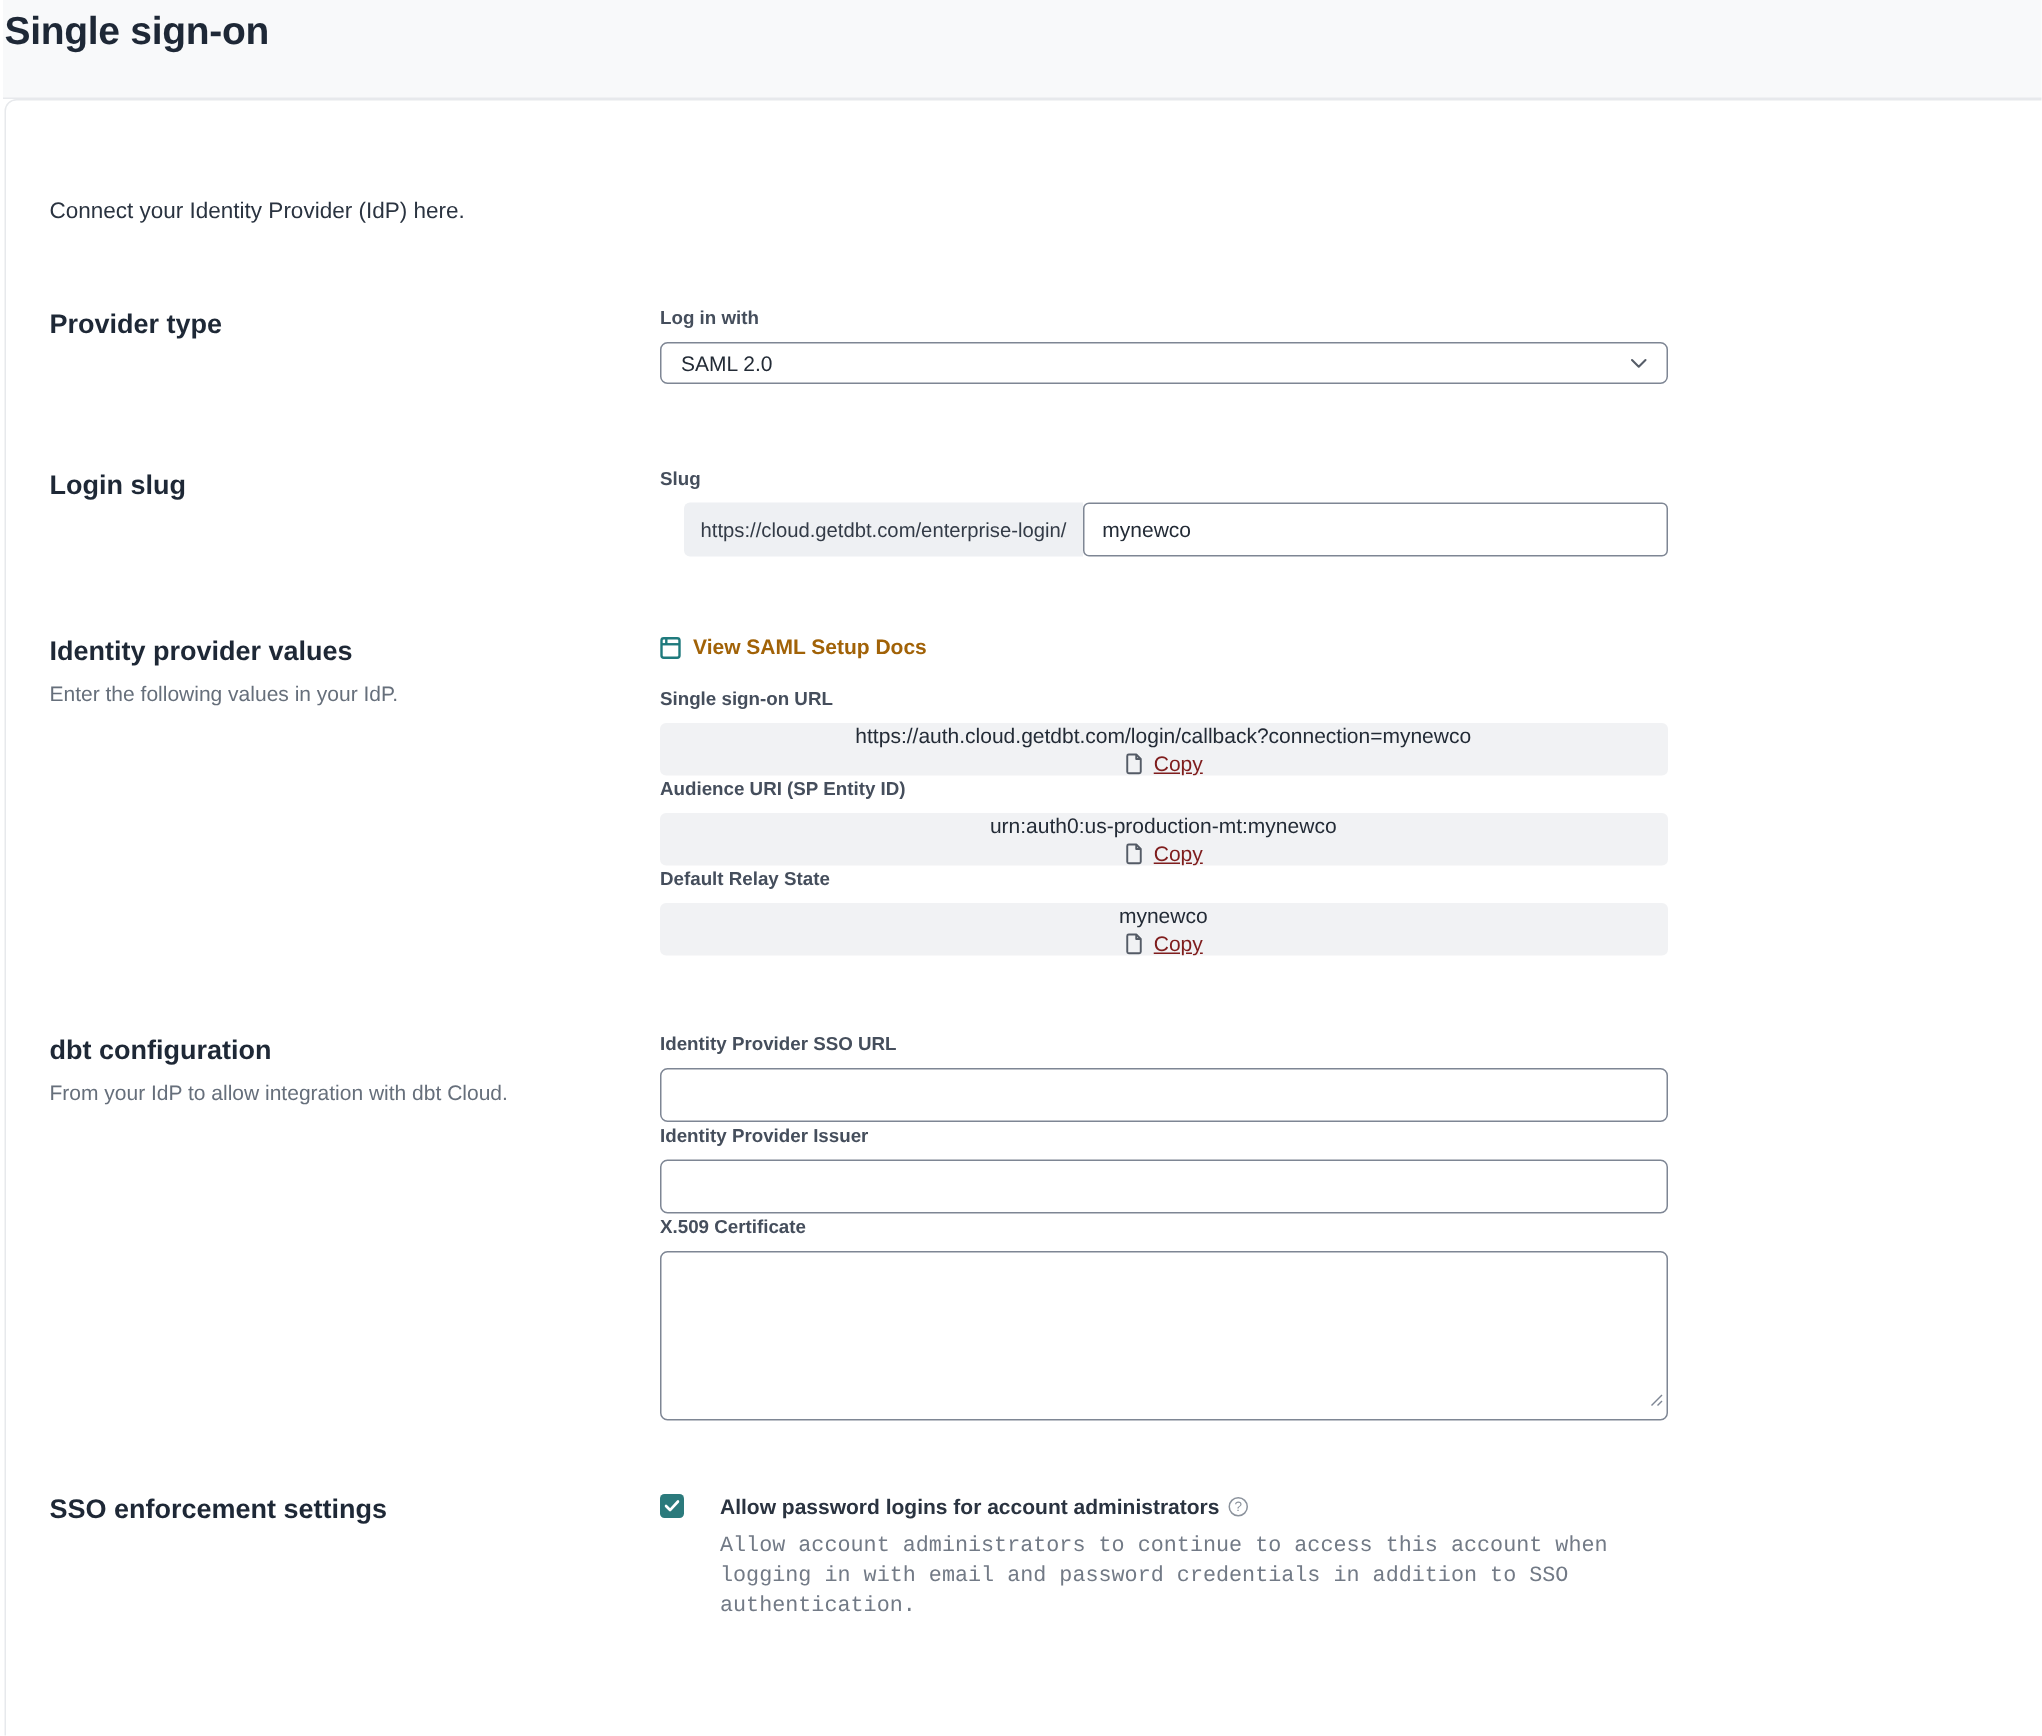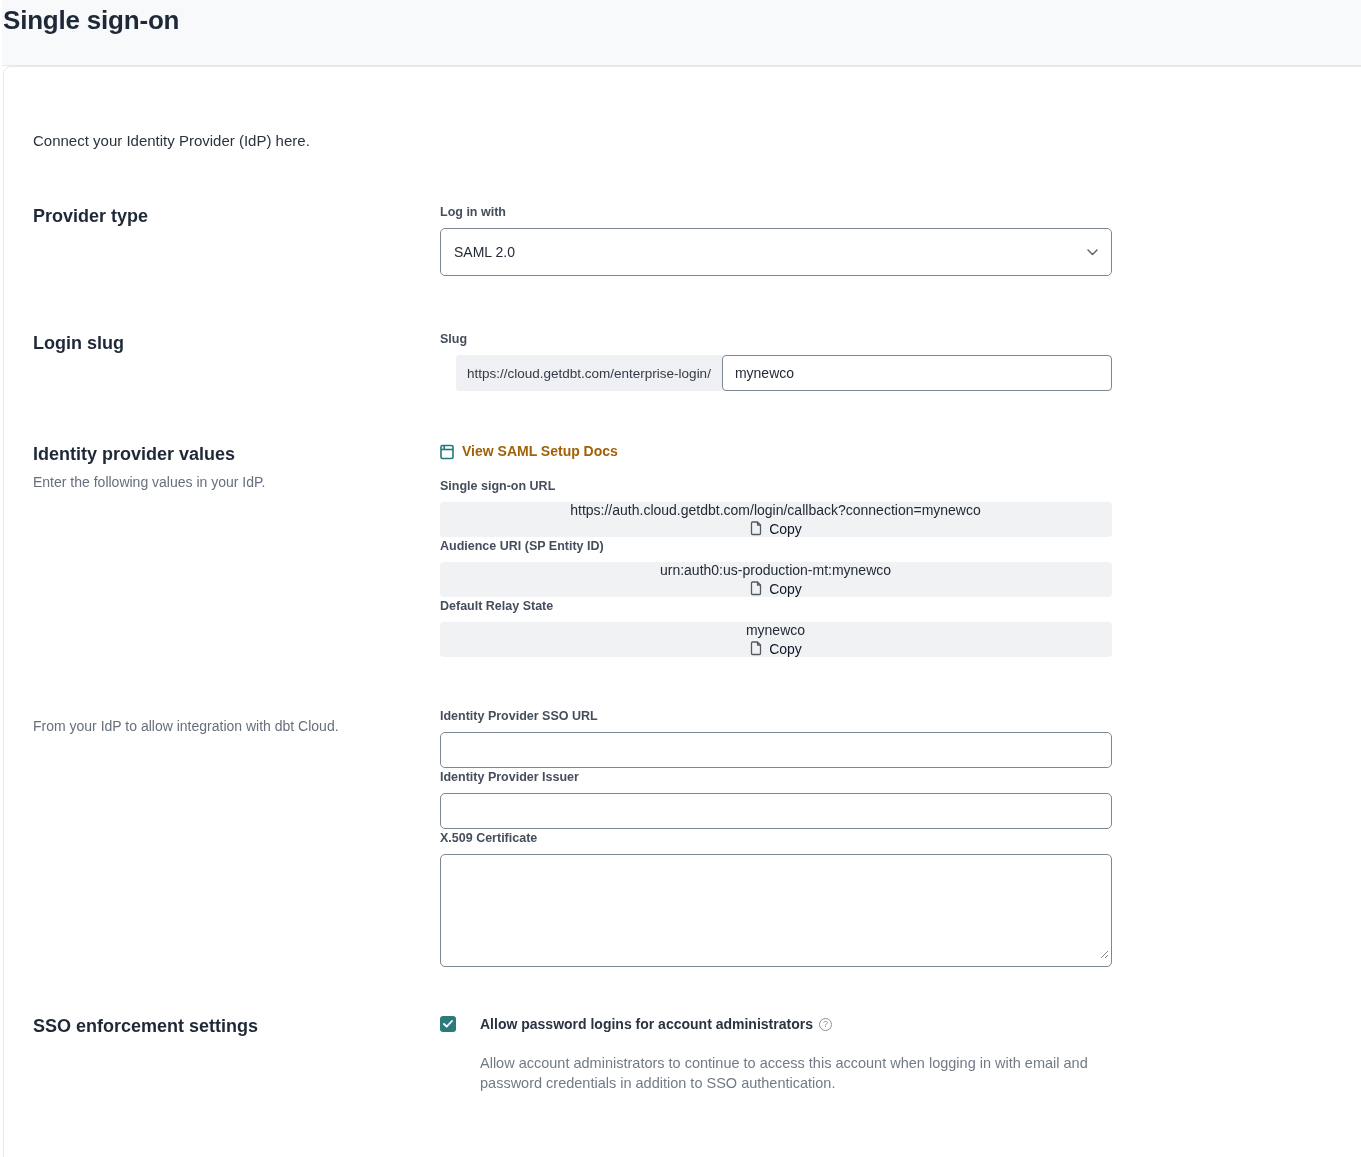--- a/index.html
+++ b/index.html
@@ -46,21 +46,21 @@
   .mt-48 { margin-top: 48px; }
 
   .field-label {
     font-size: 12.5px; font-weight: 700; color: #454e5c;
     line-height: 15px; margin-bottom: 8px;
   }
   .field + .field { margin-top: 2px; }
 
   
   .select-box {
-    height: 48px; width: 100%;
+    height: 28px; width: 100%;
     border: 1px solid #7e8694; border-radius: 5px;
     background: #fff;
     display: flex; align-items: center; justify-content: space-between;
     padding: 0 13px; font-size: 14px; color: #232b36;
     cursor: pointer;
   }
   .chev { display: flex; align-items: center; }
 
   
   .slug-row { display: flex; height: 36px; padding-left: 16px; }
@@ -86,23 +86,23 @@
     margin-bottom: 19px; cursor: pointer; line-height: 17px;
   }
 
   
   .copy-box {
     height: 35px; background: #f1f2f4; border-radius: 4px;
     display: flex; align-items: center; justify-content: space-between;
     padding: 0 15px 0 14px; font-size: 14px; color: #232b36; flex-direction: column;
   }
   .copy-btn {
-    display: flex; align-items: flex-start; gap: 7px;
-    font-size: 14px; color: #0f172a; cursor: pointer;
-    background: none; border: none; font-family: "Liberation Sans", sans-serif;
+    display: flex; align-items: center; gap: 7px;
+    font-size: 14px; color: #7f1d1d; cursor: pointer;
+    background: none; border: none; font-family: "Liberation Sans", sans-serif; text-decoration: underline;
   }
 
   
   .text-input {
     width: 100%; height: 36px;
     border: 1px solid #7e8694; border-radius: 5px;
     padding: 0 12px; font-size: 14px; color: #232b36;
     font-family: "Liberation Sans", sans-serif;
     background: #fff; outline: none;
   }
@@ -130,21 +130,21 @@
   }
   .help-icon {
     width: 13px; height: 13px; border-radius: 50%;
     border: 1px solid #8b929c; color: #8b929c;
     font-size: 9px; font-weight: 400;
     display: inline-flex; align-items: center; justify-content: center;
     line-height: 1;
   }
   .checkbox-desc {
     font-size: 14.5px; color: #727a86; line-height: 20px;
-    margin-top: 20px; max-width: 622px;
+    margin-top: 8px; max-width: 622px; font-family: Liberation Mono, monospace;
   }
 </style>
 </head>
 <body>
 
 <header class="page-header">
   <h1 class="page-title">Single sign-on</h1>
 </header>
 
 <div class="card">
@@ -248,20 +248,21 @@
               </span>
               <span>Copy</span>
             </button>
           </div>
         </div>
       </div>
     </section>
 
     <section class="row mt-52">
       <div class="left">
+        <h2 class="section-heading">dbt configuration</h2>
         <p class="section-subtext">From your IdP to allow integration with dbt Cloud.</p>
       </div>
       <div class="right">
         <div class="field">
           <div class="field-label">Identity Provider SSO URL</div>
           <input class="text-input" type="text" value="" style="">
         </div>
         <div class="field">
           <div class="field-label">Identity Provider Issuer</div>
           <input class="text-input" type="text" value="" style="">

